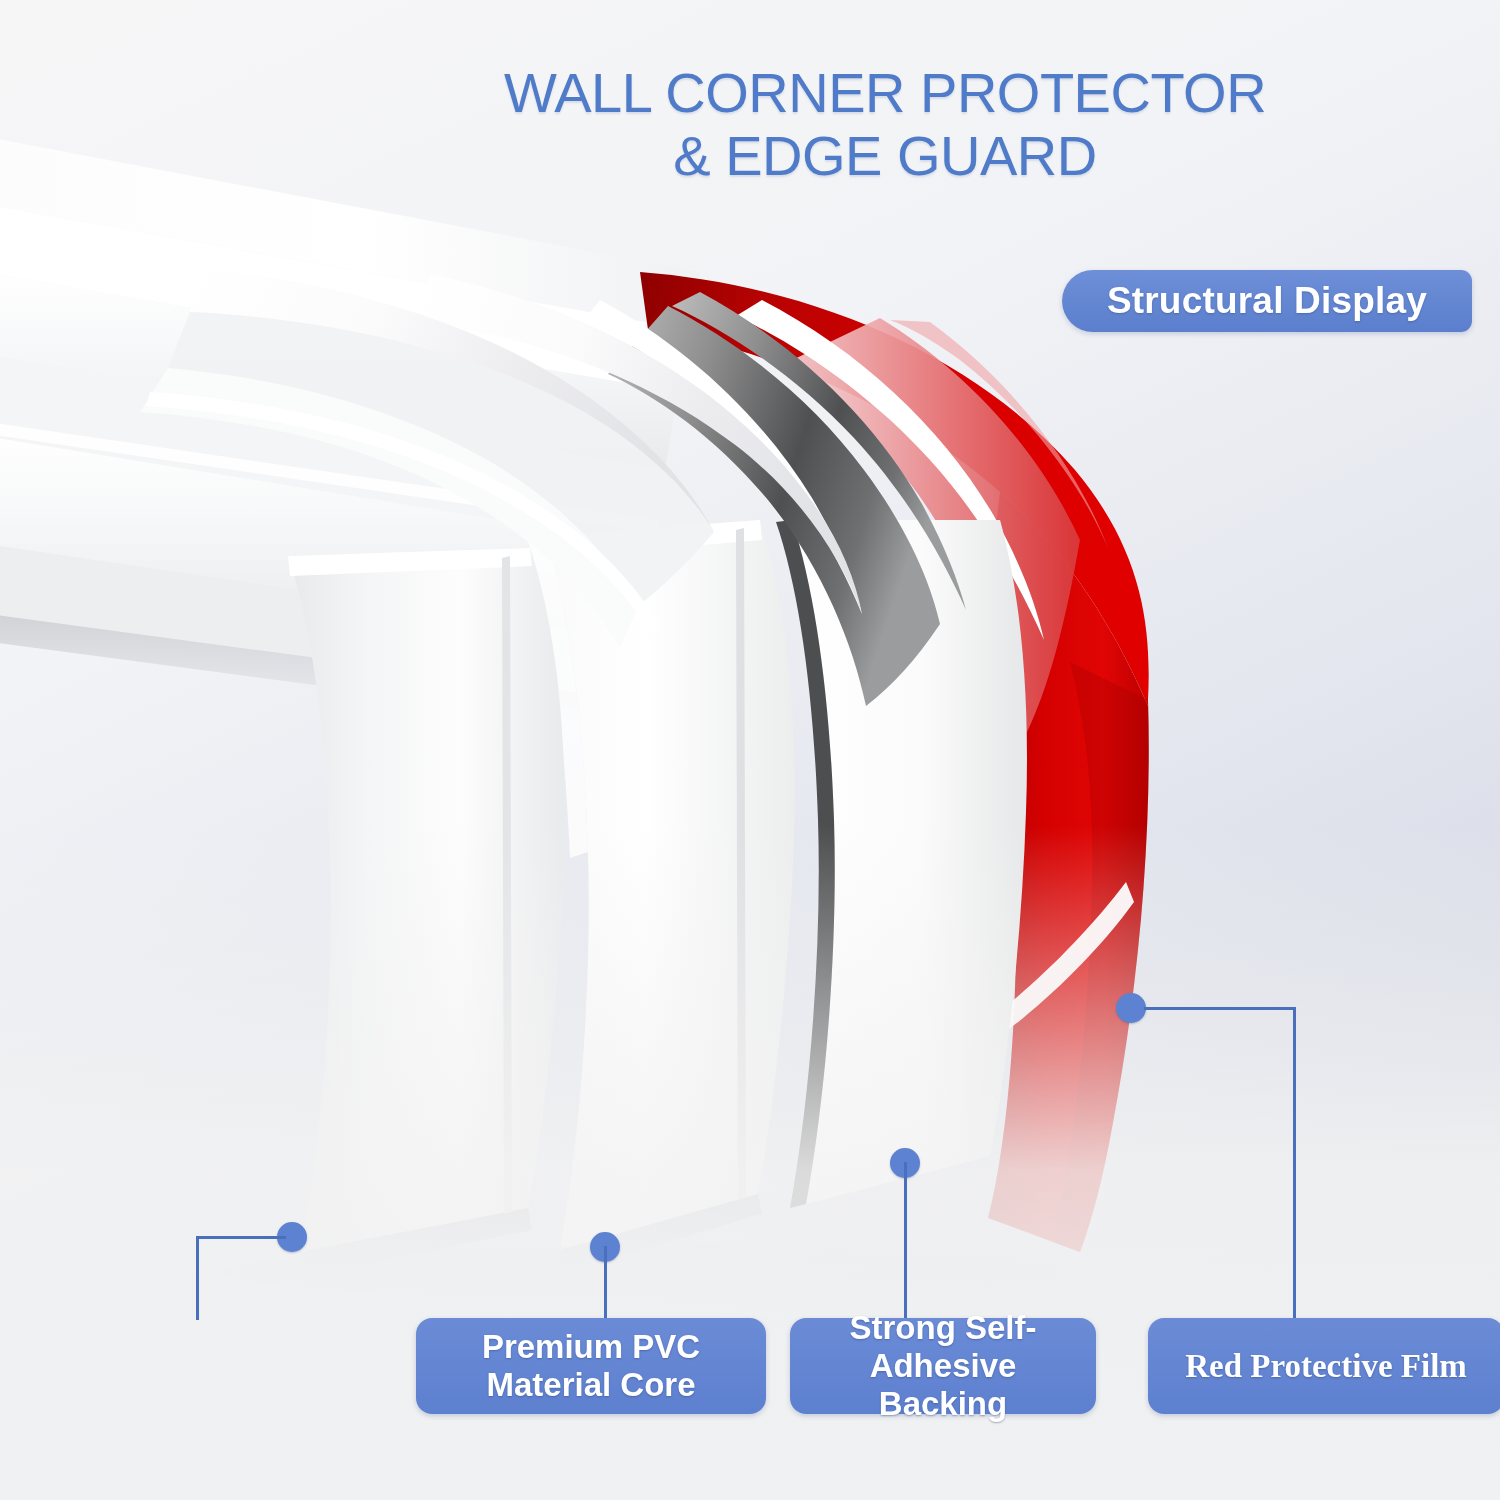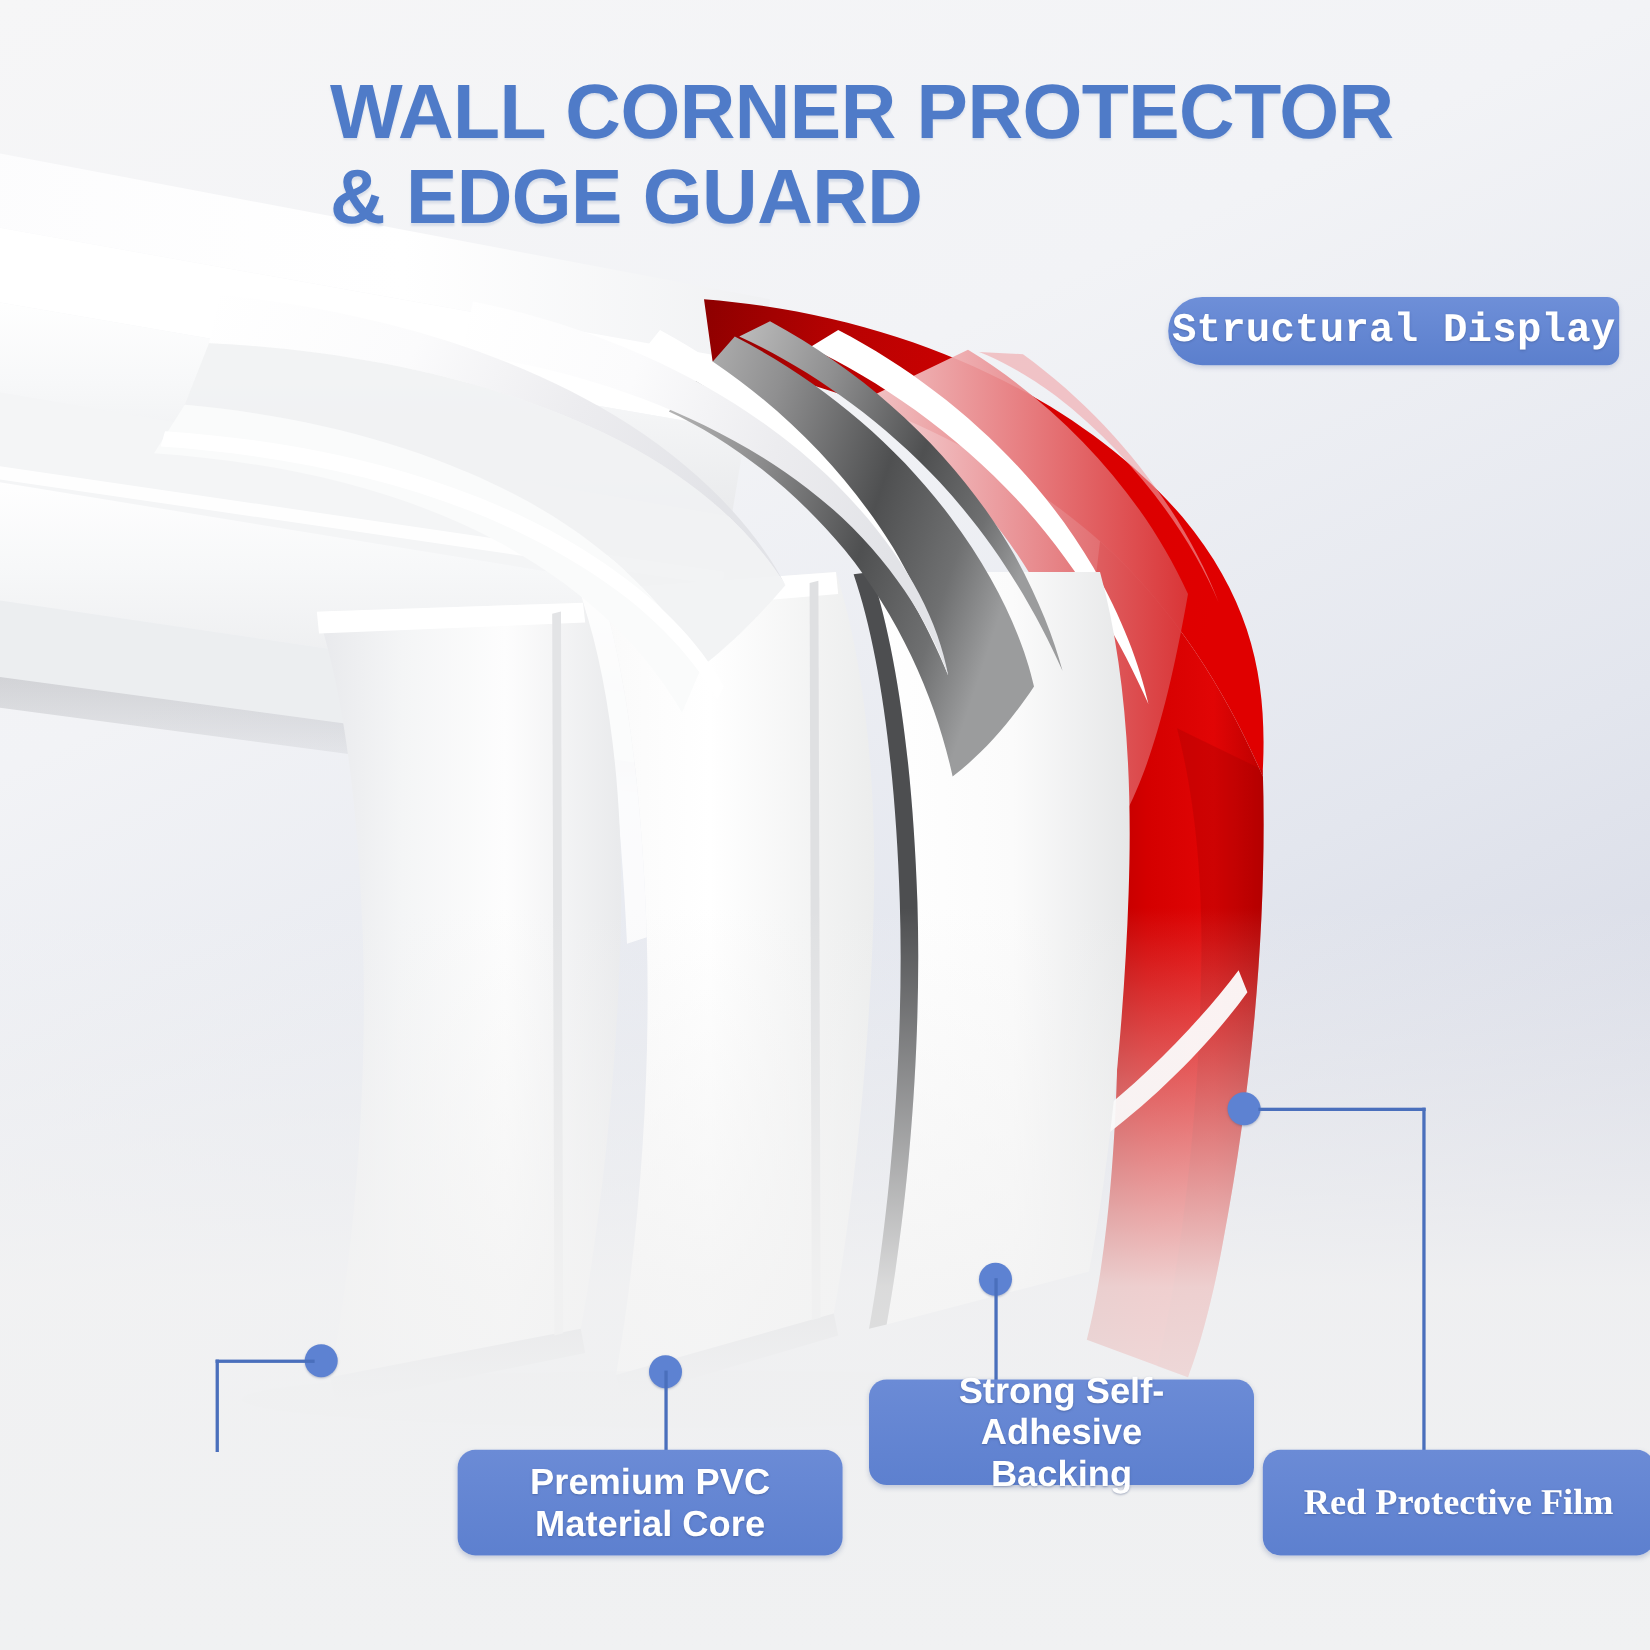--- a/index.html
+++ b/index.html
@@ -16,39 +16,38 @@
   }
   
   #bgwash{
     position:absolute;inset:0;
     background:linear-gradient(to bottom,rgba(255,255,255,0) 55%,rgba(243,243,243,.85) 78%,rgba(240,241,242,1) 100%);
     pointer-events:none;
   }
   
   #title{
     position:absolute;left:300px;top:62px;width:1170px;
-    text-align:left;
-    font-weight:bold;font-size:70px;line-height:1.12;
+    text-align:center;
+    font-weight:normal;font-size:56px;line-height:1.12;
     letter-spacing:-.5px;
     color:#4f7bc8;
     text-shadow:0 2px 2px rgba(120,140,180,.22);
     white-space:pre-line;
   }
   
   #badge{
     position:absolute;left:1062px;top:270px;width:410px;height:62px;
     background:linear-gradient(180deg,#6e8fd8 0%,#5b7fcd 100%);
     border-radius:34px 12px 12px 34px;
     box-shadow:0 2px 5px rgba(90,110,160,.28);
     display:flex;align-items:center;justify-content:center;
   }
   #badge span{
     color:#fff;font-size:37px;font-weight:bold;letter-spacing:.2px;
     text-shadow:0 1px 2px rgba(40,60,110,.35);
-    font-family:Liberation Mono, monospace;
   }
   
   #art{position:absolute;left:0;top:0;width:1500px;height:1500px;}
   
   .dot{
     position:absolute;width:30px;height:30px;border-radius:50%;
     background:#5d82d2;box-shadow:0 1px 2px rgba(60,80,130,.35);
   }
   .lv{position:absolute;width:3px;background:#4a6fbc;}
   .lh{position:absolute;height:3px;background:#4a6fbc;}
@@ -307,21 +306,21 @@
 
   <div class="dot" style="left:590px;top:1232px;"></div>
   <div class="lv" style="left:604px;top:1246px;height:74px;"></div>
   <div class="label" style="left:400px;top:1318px;width:350px;margin-left:16px;">
     <span>Premium PVC
 Material Core</span>
   </div>
 
   <div class="dot" style="left:890px;top:1148px;"></div>
   <div class="lv" style="left:904px;top:1162px;height:158px;"></div>
-  <div class="label" style="left:790px;top:1254px;width:350px;">
+  <div class="label" style="left:790px;top:1318px;width:306px;">
     <span>Strong Self-Adhesive
 Backing</span>
   </div>
 
   <div class="dot" style="left:1116px;top:993px;"></div>
   <div class="lh" style="left:1144px;top:1007px;width:152px;"></div>
   <div class="lv" style="left:1293px;top:1007px;height:313px;"></div>
   <div class="label single" style="left:1148px;top:1318px;width:356px;font-family:Liberation Serif, serif;">
     <span>Red Protective Film</span>
   </div>

